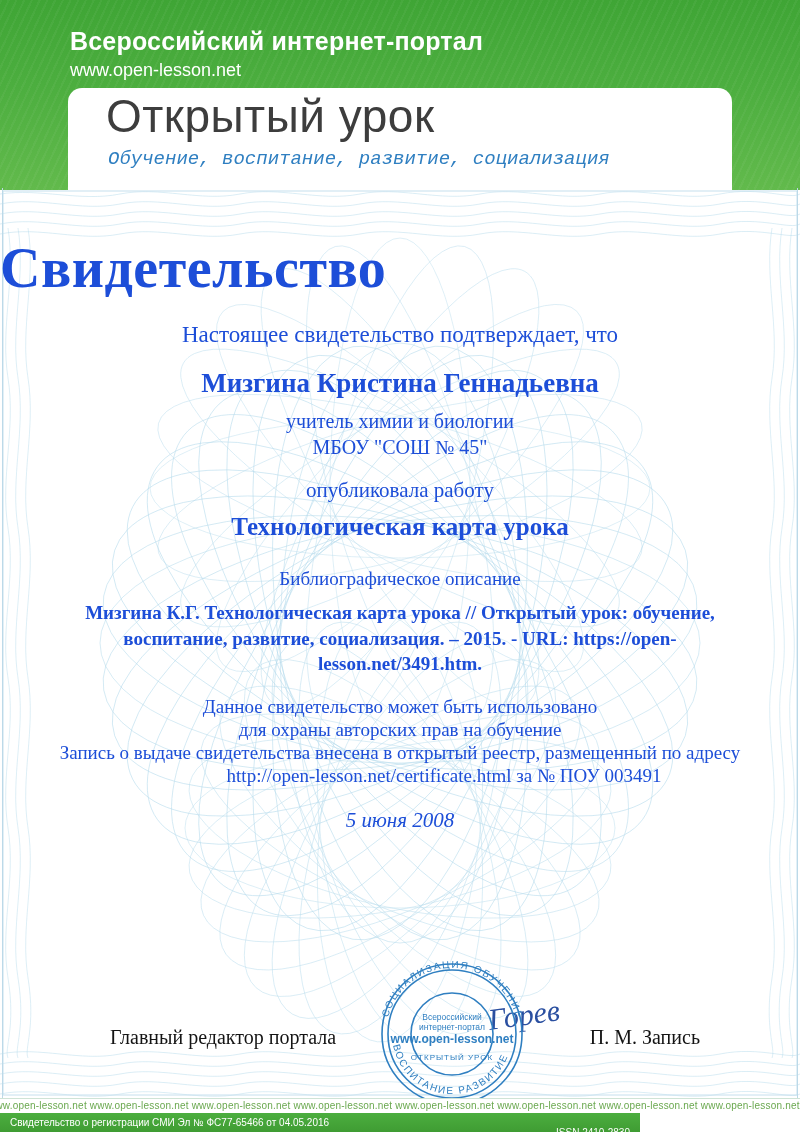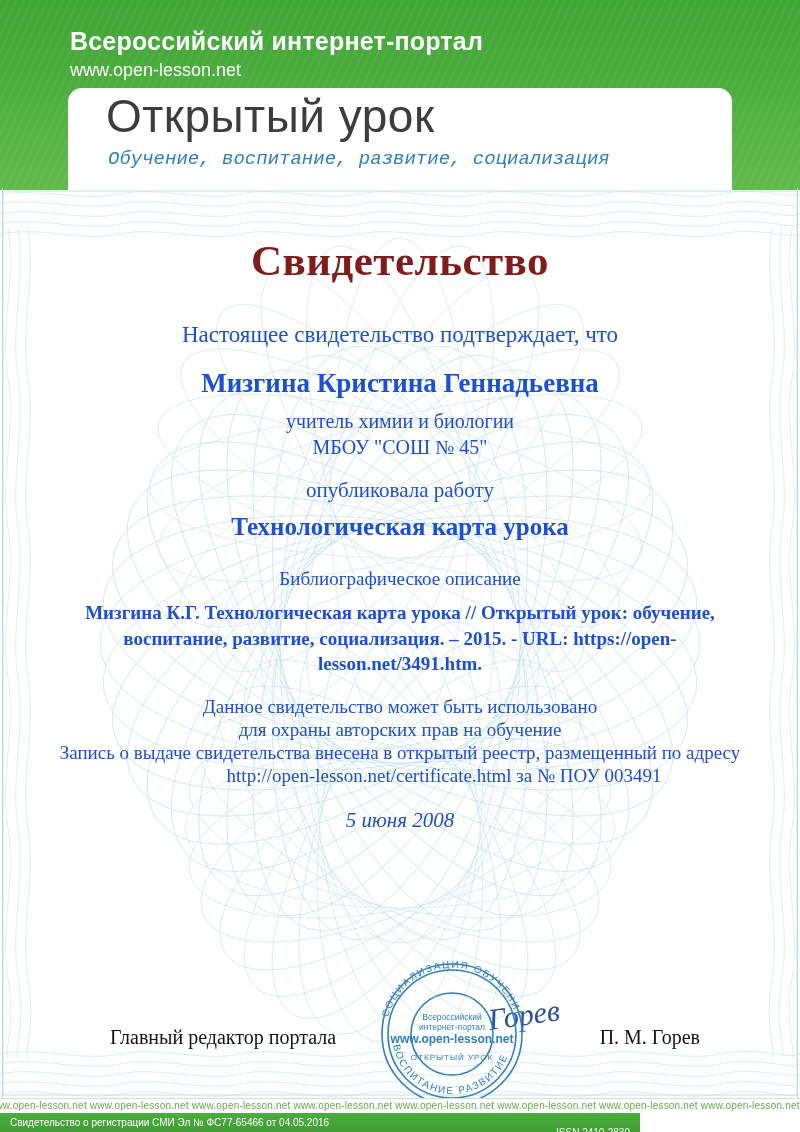--- a/index.html
+++ b/index.html
@@ -104,25 +104,24 @@
     position: absolute;
     left: 0;
     top: 188px;
     width: 800px;
     height: 910px;
   }
   .cert-title {
     position: absolute;
     top: 48px;
     width: 100%;
-    text-align: center;
     font-family: "Liberation Serif", serif;
     font-weight: bold;
-    font-size: 43px;
-    color: #7f1d1d;
+    font-size: 56px;
+    color: #1d4ed8;
     letter-spacing: 0.5px;
   }
   .line {
     position: absolute;
     width: 100%;
     text-align: center;
     color: #1d4ed8;
   }
   .confirm {
     top: 134px;
@@ -398,21 +397,21 @@
     <div class="line biblio-label">Библиографическое описание</div>
     <div class="line biblio">Мизгина К.Г. Технологическая карта урока // Открытый урок: обучение, воспитание, развитие, социализация. – 2015. - URL: https://open-lesson.net/3491.htm.</div>
     <div class="line note1">Данное свидетельство может быть использовано</div>
     <div class="line note2">для охраны авторских прав на обучение</div>
     <div class="line note3">Запись о выдаче свидетельства внесена в открытый реестр, размещенный по адресу</div>
     <div class="line note4">http://open-lesson.net/certificate.html за № ПОУ 003491</div>
     <div class="line date">5 июня 2008</div>
 
     <div class="sig-label">Главный редактор портала</div>
     <div class="signature">Горев</div>
-    <div class="sig-name">П. М. Горев</div>
+    <div class="sig-name">П. М. Запись</div>
 
     <div class="seal">
       <svg width="172" height="172" viewBox="0 0 172 172" xmlns="http://www.w3.org/2000/svg">
         <defs>
           <path id="arcTop" d="M 20,86 A 66,66 0 0 1 152,86"></path>
           <path id="arcBottom" d="M 26,86 A 60,60 0 0 0 146,86"></path>
         </defs>
         <g fill="none" stroke="#2f7fc1" stroke-width="1.6">
           <circle cx="86" cy="86" r="70"></circle>
           <circle cx="86" cy="86" r="64"></circle>

